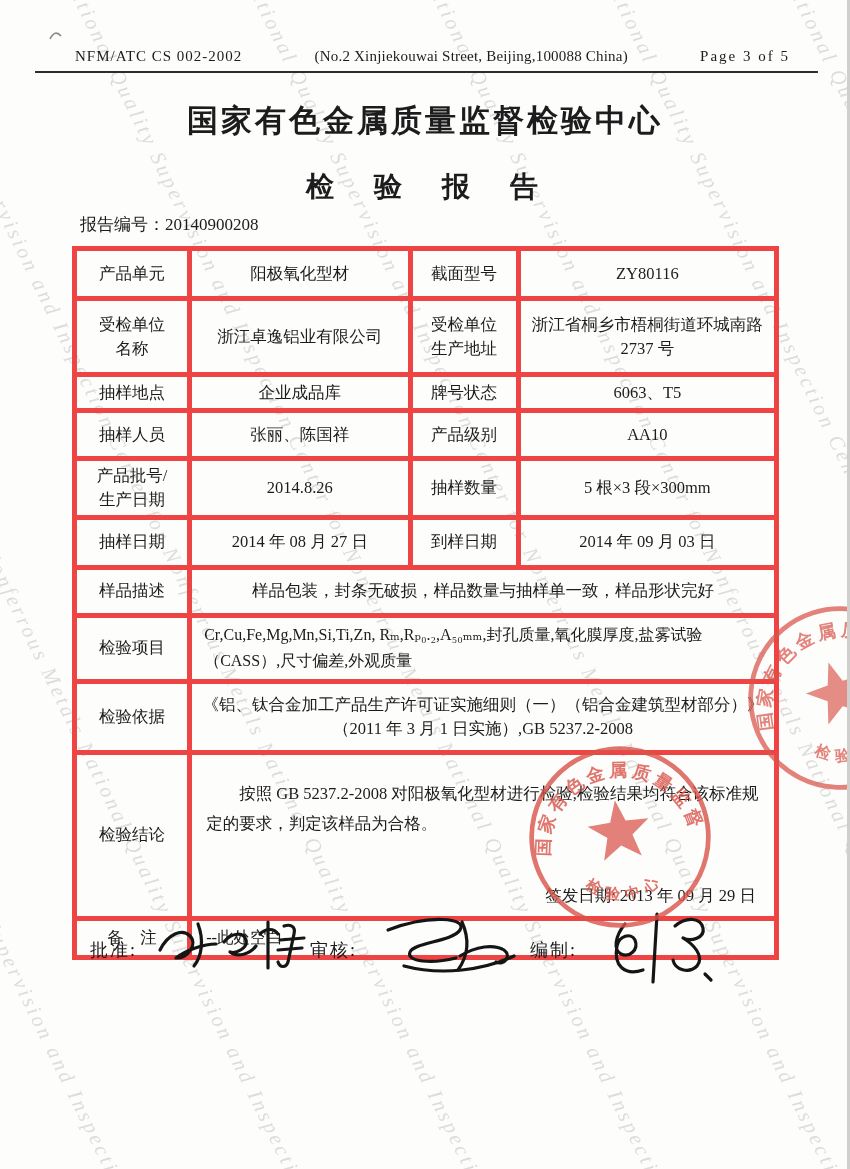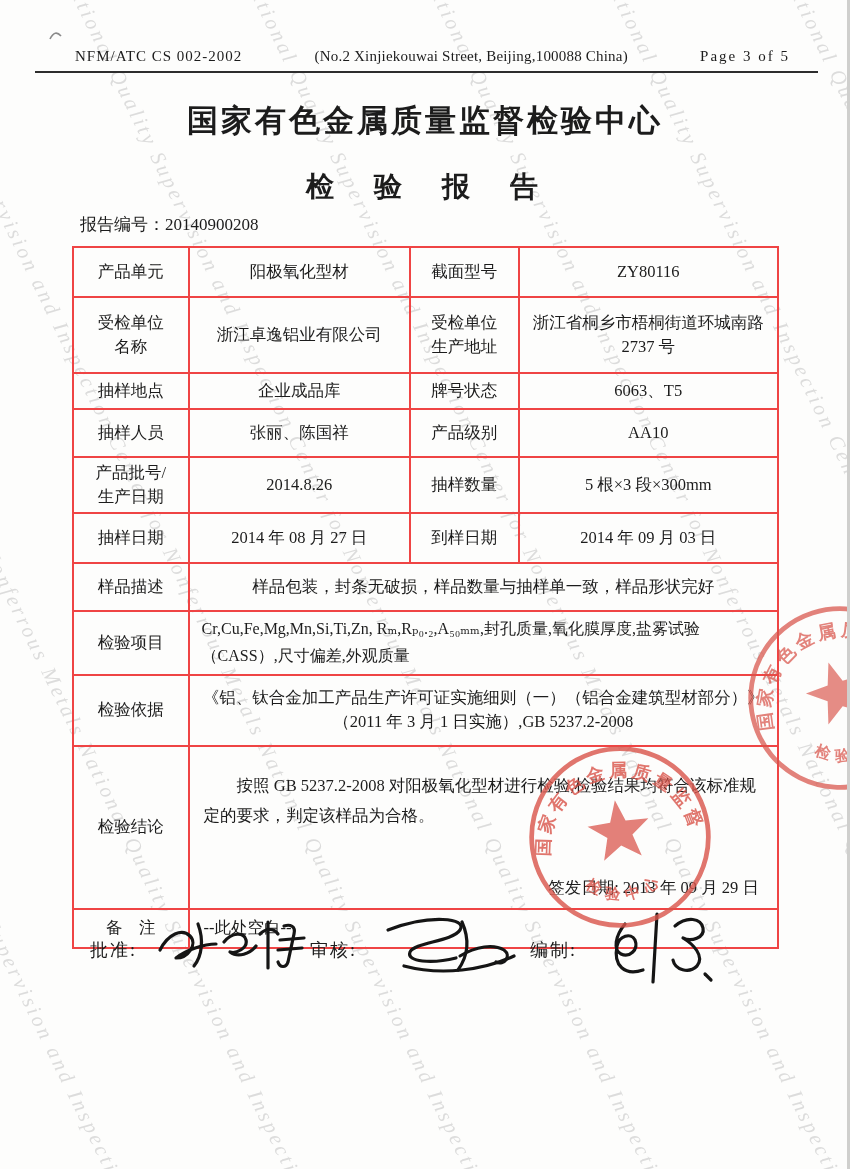--- a/index.html
+++ b/index.html
@@ -38,21 +38,21 @@
     font-family:"Liberation Sans","DejaVu Sans",sans-serif;
   }
   .report-no{position:absolute; left:80px; top:213px; font-size:17px;}
   
   table.report-table{
     position:absolute; left:72px; top:246px; width:707px;
     border-collapse:collapse; table-layout:fixed;
     font-size:16.5px;
   }
   .report-table td{
-    border:2px solid #ef4444; padding:3px 10px; text-align:center; vertical-align:middle;
+    border:5px solid #ef4444; padding:3px 10px; text-align:center; vertical-align:middle;
     line-height:1.45;
   }
   col.c1{width:16.4%;} col.c2{width:31.4%;} col.c3{width:15.4%;} col.c4{width:36.8%;}
   tr.r1{height:50px;} tr.r2{height:76px;} tr.r3{height:36px;} tr.r4{height:48px;}
   tr.r5{height:54px;} tr.r6{height:50px;} tr.r7{height:48px;} tr.r8{height:64px;}
   tr.r9{height:71px;} tr.r10{height:142px;} tr.r11{height:39px;}
   .line{display:block;}
   td.items-cell{font-size:16px; line-height:1.65; text-align:left; padding:4px 12px;}
   td.basis-cell{padding:4px 8px;}
   td.conclusion-cell{vertical-align:top; text-align:left; padding:16px 14px 8px 14px;}

